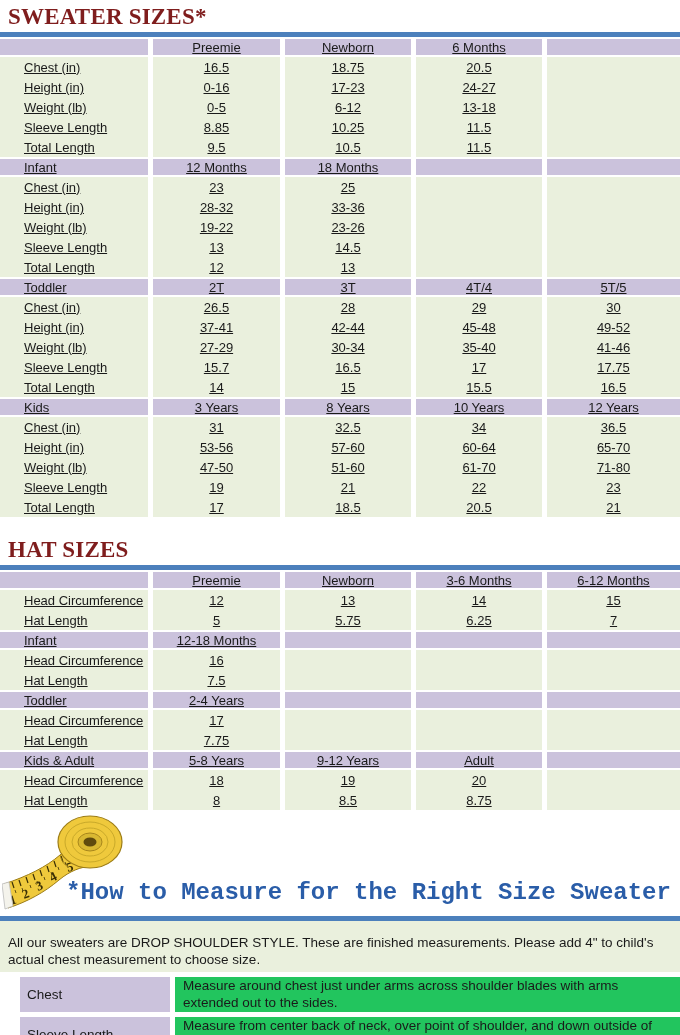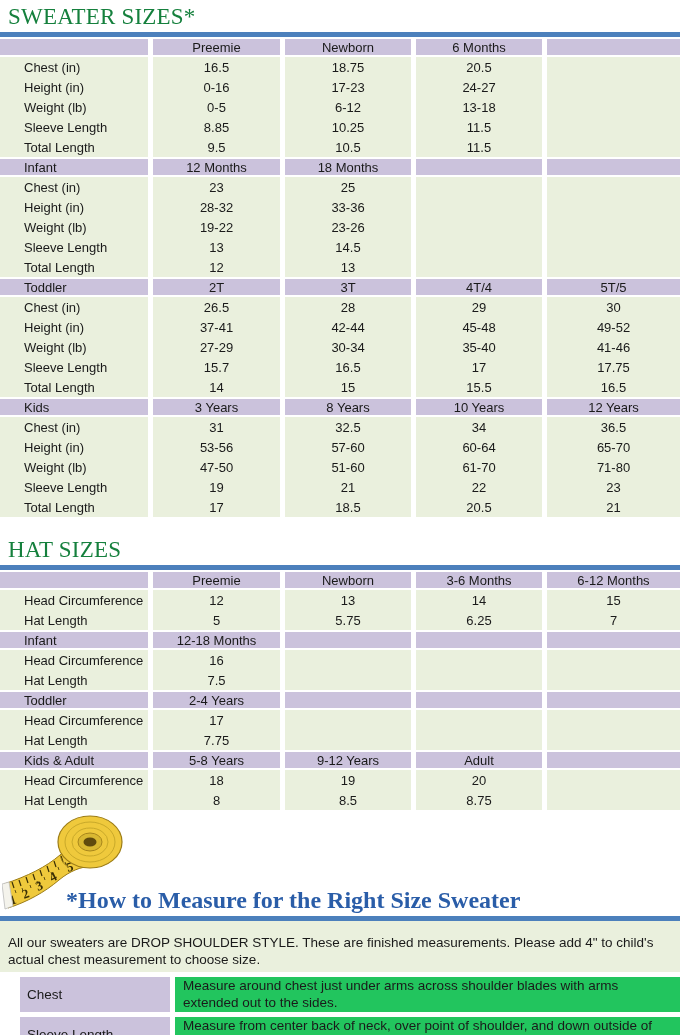--- a/index.html
+++ b/index.html
@@ -1,31 +1,31 @@
 <!DOCTYPE html>
 <html><head>
 <meta charset="utf-8">
 <style>
   html,body{margin:0;padding:0;background:#fff;}
   body{width:680px;height:1035px;overflow:hidden;font-family:"Liberation Sans",sans-serif;color:#1a1a1a;}
   .doc{width:680px;}
 
   .sec-title{
     font-family:"Liberation Serif",serif;
-    font-weight:normal;
+    font-weight:bold;
     font-size:23px;
     line-height:26px;
-    color:#15803d;
+    color:#7f1d1d;
     margin:4px 0 2px 8px;
     letter-spacing:0.2px;
   }
   .accent-bar{height:5px;background:#4C80BC;}
 
   
-  .size-table{width:680px;}
+  .size-table{width:680px;text-decoration:underline;}
   .trow{
     display:grid;
     grid-template-columns:148px 127px 126px 126px 1fr;
     column-gap:5px;
     height:20px;
   }
   .cell{
     box-sizing:border-box;
     font-size:13px;
     display:flex;
@@ -37,22 +37,22 @@
   .cell.label{justify-content:flex-start;padding-left:24px;}
   .hrow .cell{background:#CBC2DC;border-top:2px solid #fff;border-bottom:2px solid #fff;}
   .drow .cell{background:#EAF0DD;}
 
   .gap16{height:16px;}
 
   
   .measure-head{position:relative;height:106px;}
   .tape{position:absolute;left:2px;top:2px;}
   .measure-heading{
-    position:absolute;left:66px;bottom:2px;
-    font-family:Liberation Serif, serif;
+    position:absolute;left:66px;bottom:10px;
+    font-family:Liberation Mono, monospace;
     font-weight:bold;
     font-size:24px;
     color:#2A5DA8;
     white-space:nowrap;
   }
 
   .intro-block{
     background:#EAF0DD;
     font-size:13.5px;
     line-height:17px;

